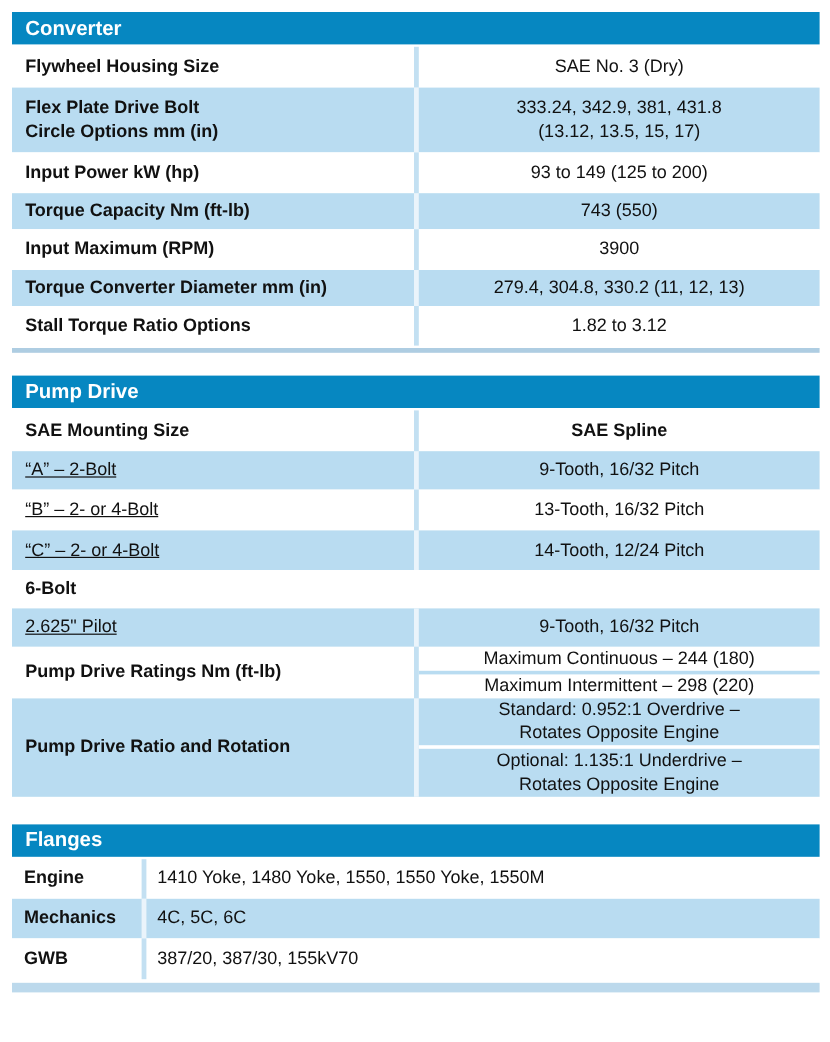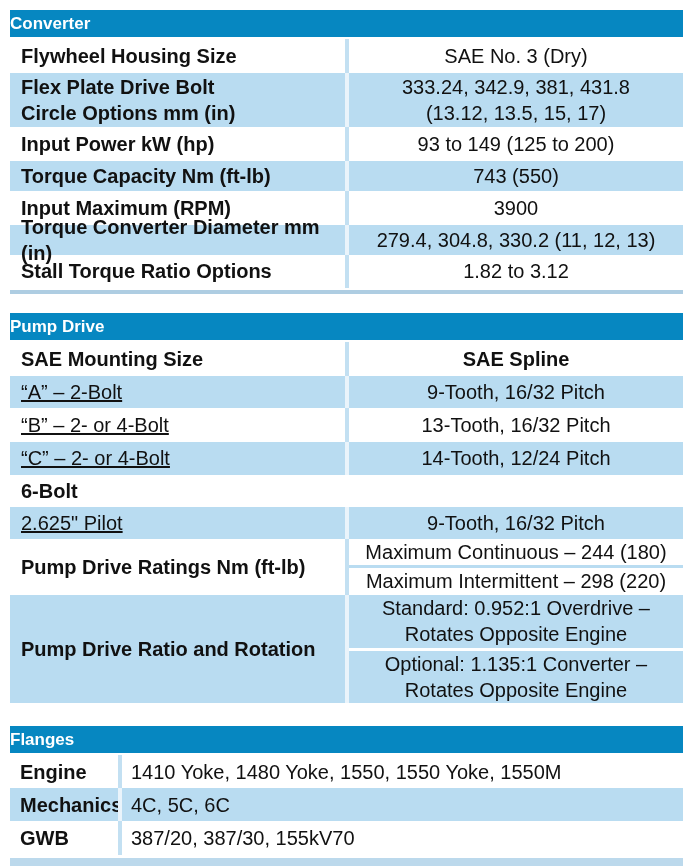--- a/index.html
+++ b/index.html
@@ -14,26 +14,27 @@
     padding:10px 9px 0 10px;
   }
   .tbl { width:673px; }
   .tbl-header {
     height:27px;
     background:#0687c1;
     color:#ffffff;
     font-size:17px;
     font-weight:bold;
     display:flex; align-items:center;
+    padding-left:11px;
     margin-bottom:2px;
   }
   .row { display:flex; width:100%; }
   .bg-w { background:#ffffff; }
   .bg-b { background:#b9dcf1; }
-  .cell { display:flex; align-items:center; font-size:20px; white-space:pre-line; }
+  .cell { display:flex; align-items:center; font-size:15px; white-space:pre-line; }
   .label { width:335px; padding-left:11px; font-weight:bold; line-height:1.32; }
   .label.regular { font-weight:normal;text-decoration:underline; }
   .value { flex:1; justify-content:center; text-align:center; line-height:1.32; }
   .value.bold { font-weight:bold; }
   .vdiv { width:4px; }
   .bg-w > .vdiv { background:#c3e0f2; }
   .bg-b > .vdiv { background:#eaf4fb; }
   .span-col { flex:1; display:flex; flex-direction:column; }
   .span-col .value { width:100%; }
   .hsep-blue { height:3px; background:#b9dcf1; }
@@ -156,21 +157,21 @@
       </div>
     </div>
 
     <div class="row bg-b">
       <div class="cell label">Pump Drive Ratio and Rotation</div>
       <div class="vdiv"></div>
       <div class="span-col">
         <div class="cell value h50">Standard: 0.952:1 Overdrive –
 Rotates Opposite Engine</div>
         <div class="hsep-white"></div>
-        <div class="cell value h50">Optional: 1.135:1 Converter –
+        <div class="cell value h50">Optional: 1.135:1 Underdrive –
 Rotates Opposite Engine</div>
       </div>
     </div>
   </div>
 
   <div class="gap23"></div>
 
   <div class="tbl flg">
     <div class="tbl-header">
       <span>Flanges</span>

